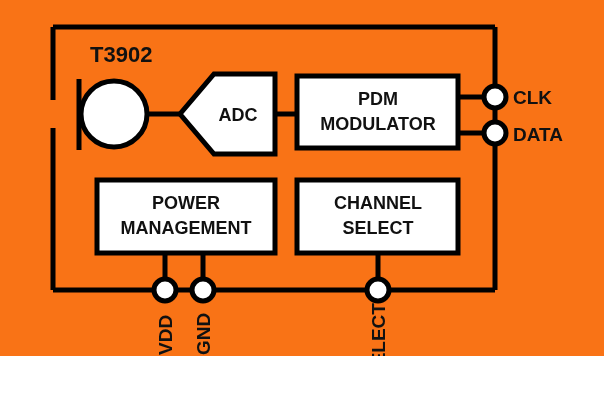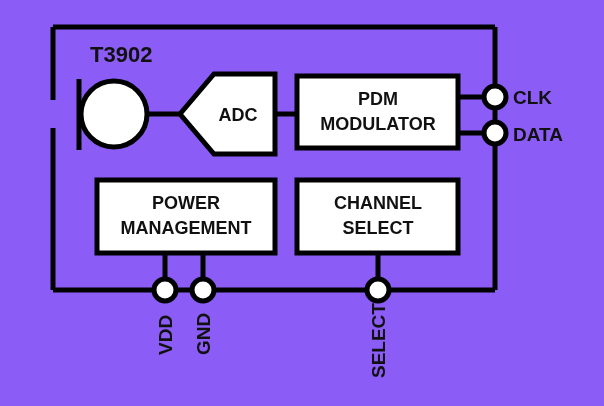--- a/index.html
+++ b/index.html
@@ -6,22 +6,22 @@
     margin: 0;
     padding: 0;
     background: #ffffff;
   }
   body {
     font-family: "Liberation Sans", sans-serif;
   }
   #stage {
     position: relative;
     width: 604px;
-    height: 406px;
-    background: #8b5cf6;
+    height: 356px;
+    background: #f97316;
     overflow: hidden;
   }
   #diagram {
     position: absolute;
     left: 0;
     top: 0;
     width: 604px;
     height: 406px;
   }
   .blk-label {

